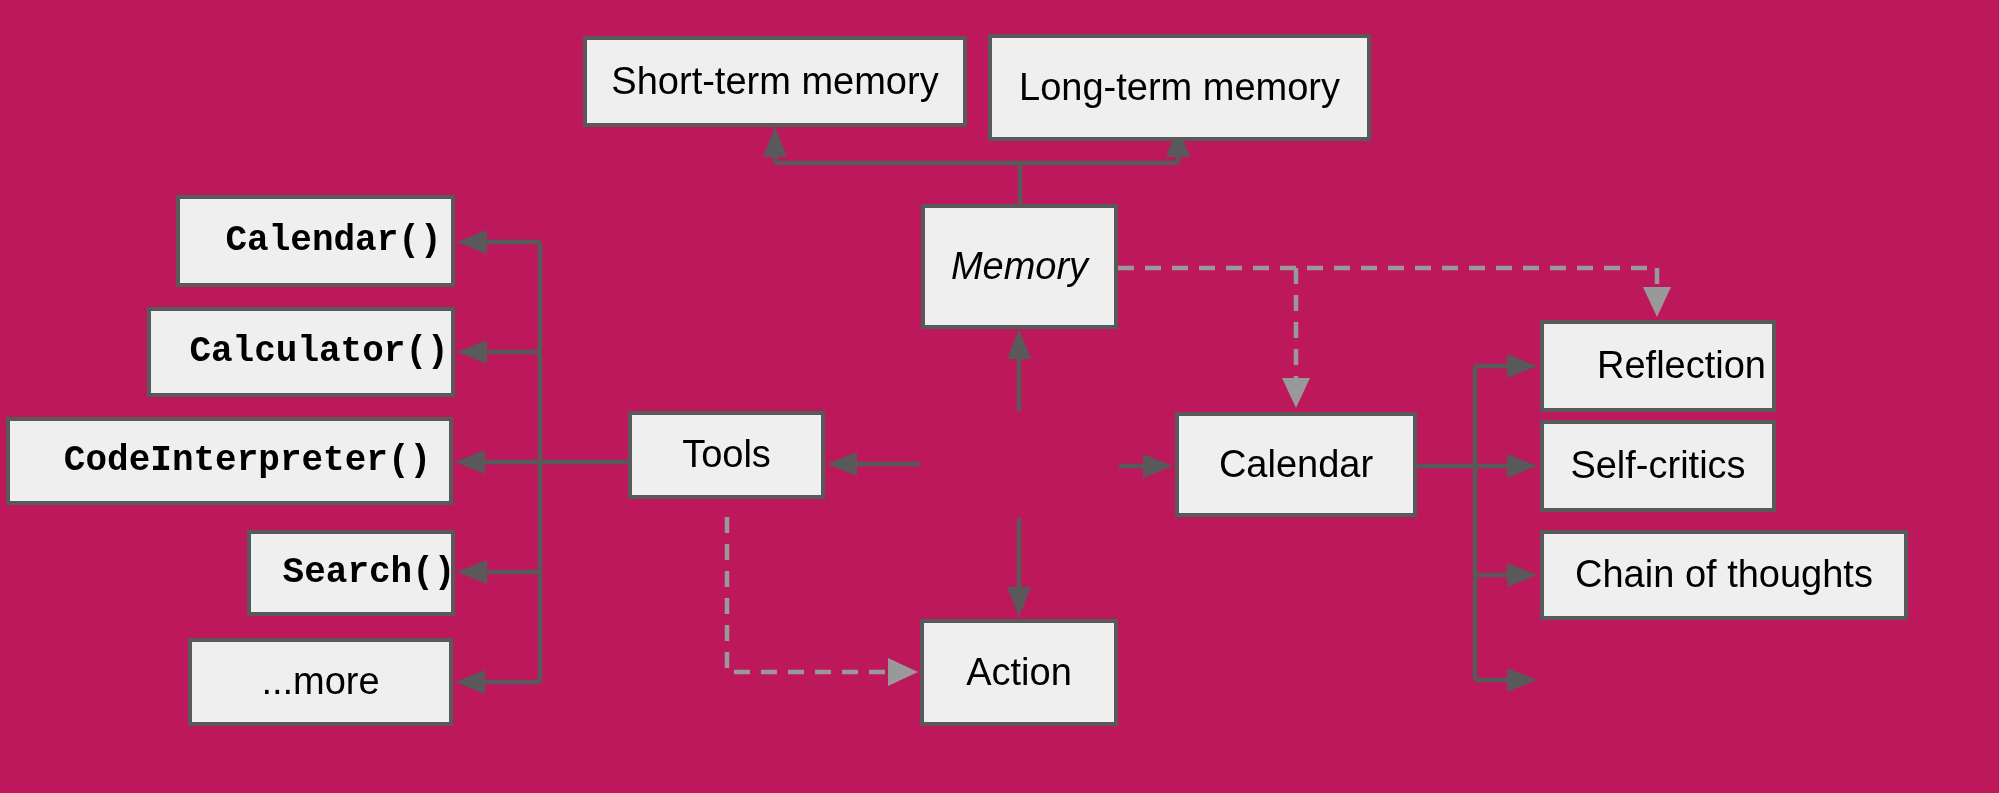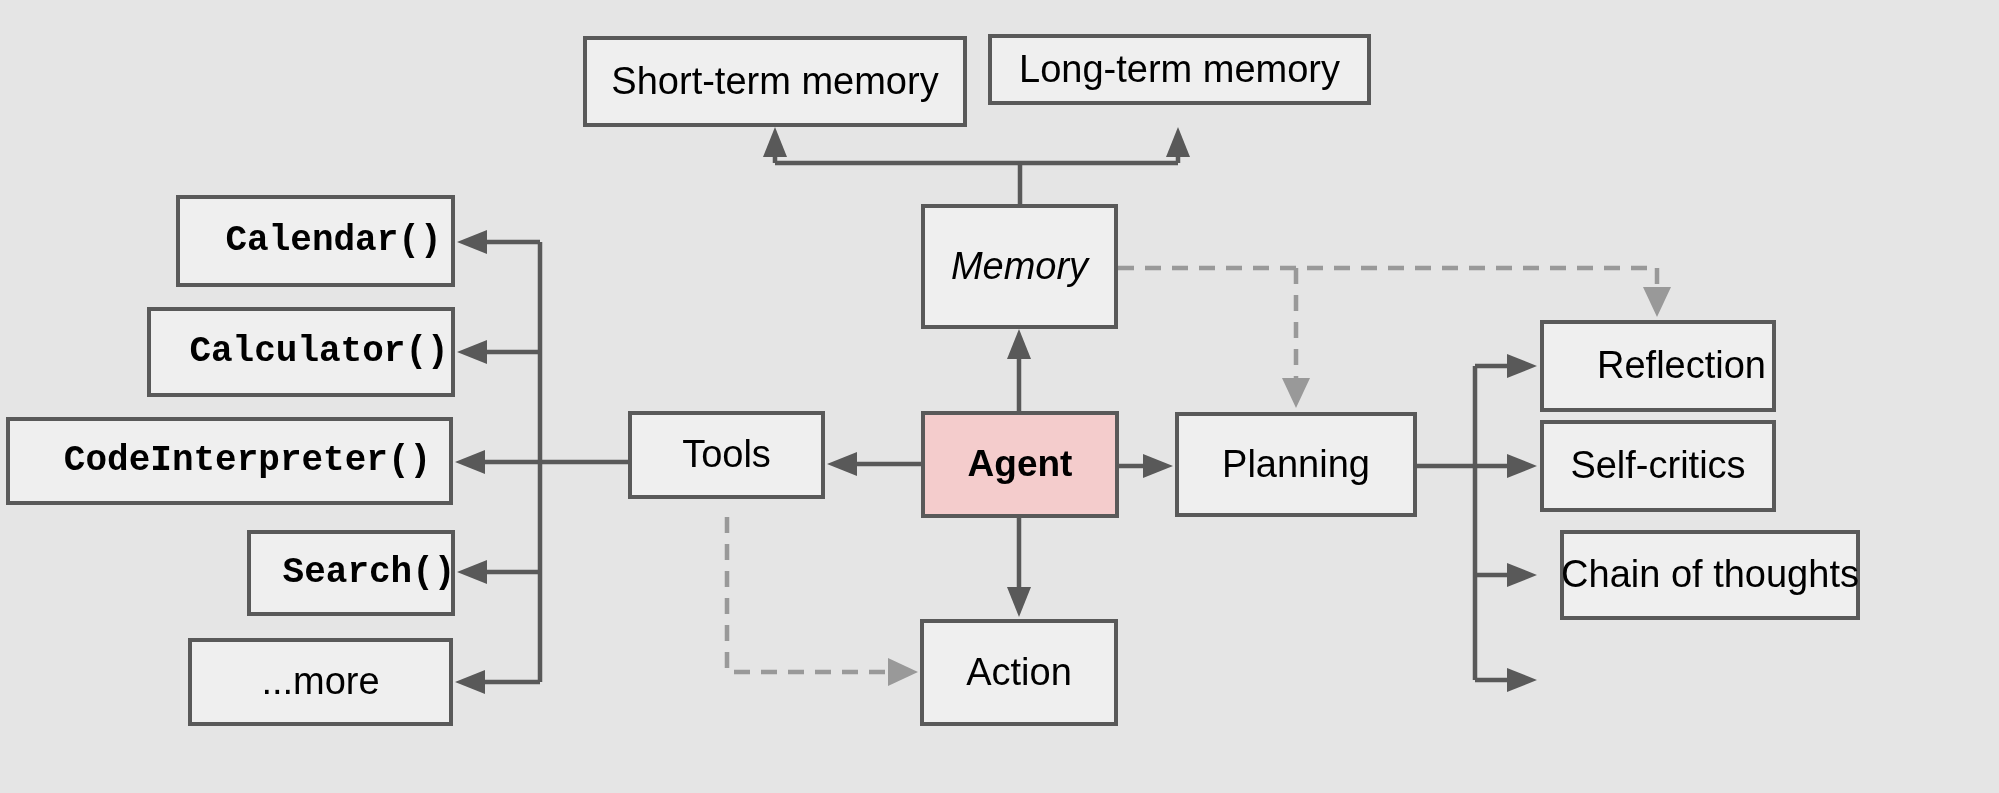--- a/index.html
+++ b/index.html
@@ -7,21 +7,21 @@
     --box-border:#595959;
     --agent-fill:#f4cccc;
     --line:#595959;
     --dashed:#999999;
     --text:#000000;
   }
   html,body{margin:0;padding:0;background:#ffffff;}
   #canvas{
     position:relative;
     width:1999px;height:793px;
-    background:#e5e5e5;
+    background:#be185d;
     font-family:"Liberation Sans", sans-serif;
     overflow:hidden;
   }
   #wires{position:absolute;left:0;top:0;width:1999px;height:793px;}
   .node{
     position:absolute;
     box-sizing:border-box;
     background:var(--box-fill);
     border:4px solid var(--box-border);
     display:flex;align-items:center;justify-content:center;
@@ -113,31 +113,30 @@
       <polygon class="dhead" points="1657,317 1643,287 1671,287"></polygon>
     </g>
 
     <g>
       <path class="dash" d="M727,517 V672 H890"></path>
       <polygon class="dhead" points="918,672 888,658 888,686"></polygon>
     </g>
   </svg>
 
   <div class="node" style="left:583px;top:36px;width:384px;height:91px;">Short-term memory</div>
-  <div class="node" style="left:988px;top:34px;width:383px;height:71px;">Long-term memory</div>
+  <div class="node" style="left:988px;top:34px;width:383px;height:107px;">Long-term memory</div>
 
   <div class="node" style="left:921px;top:204px;width:197px;height:125px;font-style:italic;">Memory</div>
-  <div class="node agent" style="left:921px;top:411px;width:198px;height:107px;">Agent</div>
   <div class="node" style="left:920px;top:619px;width:198px;height:107px;">Action</div>
 
   <div class="node" style="left:628px;top:411px;width:197px;height:88px;">Tools</div>
   <div class="node mono" style="left:176px;top:195px;width:279px;height:92px;">Calendar()</div>
   <div class="node mono" style="left:147px;top:307px;width:308px;height:90px;">Calculator()</div>
   <div class="node mono" style="left:6px;top:417px;width:447px;height:88px;">CodeInterpreter()</div>
   <div class="node" style="left:188px;top:638px;width:265px;height:88px;">...more</div>
   <div class="node mono" style="left:247px;top:530px;width:208px;height:86px;">Search()</div>
 
-  <div class="node" style="left:1175px;top:412px;width:242px;height:105px;">Planning</div>
+  <div class="node" style="left:1175px;top:412px;width:242px;height:105px;">Calendar</div>
   <div class="node" style="left:1540px;top:320px;width:236px;height:92px;padding-left:47px;">Reflection</div>
   <div class="node" style="left:1540px;top:420px;width:236px;height:92px;">Self-critics</div>
-  <div class="node" style="left:1540px;top:530px;width:300px;height:90px;margin-left:20px;">Chain of thoughts</div>
+  <div class="node" style="left:1540px;top:530px;width:368px;height:90px;">Chain of thoughts</div>
 
 </div>
 
 </body></html>

